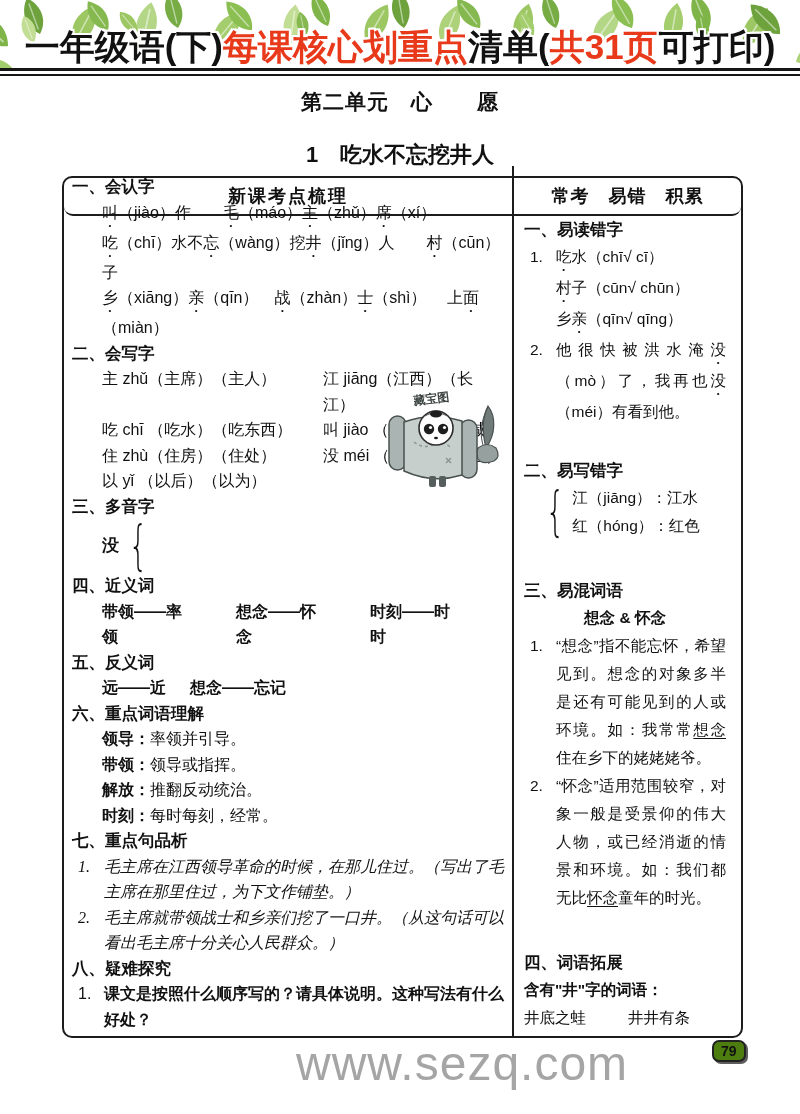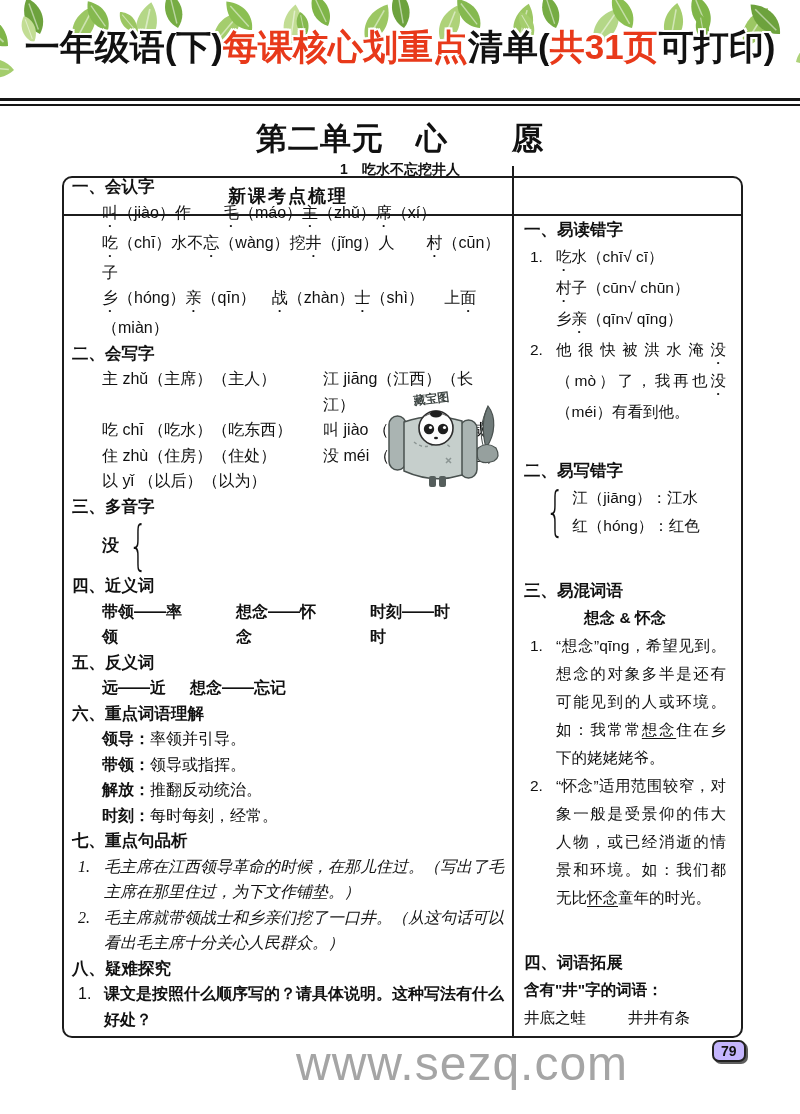--- a/index.html
+++ b/index.html
@@ -1,34 +1,34 @@
 <!DOCTYPE html>
 <html><head>
 <meta charset="utf-8">
 <style>
   html,body{margin:0;padding:0;}
   body{width:800px;height:1114px;background:#fff;font-family:"Liberation Sans","DejaVu Sans",sans-serif;color:#111;overflow:hidden;}
   .page{position:relative;width:800px;height:1114px;background:#fff;}
 
   
-  .banner{position:relative;height:98px;overflow:hidden;text-decoration:underline;}
+  .banner{position:relative;height:68px;overflow:hidden;text-decoration:underline;}
   .banner .leaves{position:absolute;left:0;top:0;}
   .banner-text{position:absolute;left:0;right:0;top:24px;text-align:center;
     font-size:35px;font-weight:900;white-space:nowrap;
     text-shadow:-2px -2px 0 #fff,2px -2px 0 #fff,-2px 2px 0 #fff,2px 2px 0 #fff,0 -2px 0 #fff,0 2px 0 #fff,-2px 0 0 #fff,2px 0 0 #fff;}
   .red{color:#e8391a;}
   .double-rule{height:3px;border-top:3px solid #161616;border-bottom:2px solid #161616;}
 
   
-  .unit-title{text-align:center;font-size:31px;font-weight:800;margin-top:12px;letter-spacing:1px;}
-  .lesson-title{text-align:center;font-size:14px;font-weight:800;margin-top:1px;}
+  .unit-title{text-align:center;font-size:21px;font-weight:800;margin-top:12px;letter-spacing:1px;}
+  .lesson-title{text-align:center;font-size:22px;font-weight:800;margin-top:24px;}
 
   
   .sheet{position:absolute;left:62px;top:176px;width:681px;height:862px;border:2.5px solid #1c1c1c;border-radius:10px;display:flex;flex-direction:column;background:#fff;box-sizing:border-box;}
-  .head-row{display:flex;border-bottom:2.5px solid #1c1c1c;height:36px;flex:none;}
+  .head-row{display:flex;border-bottom:2.5px solid #1c1c1c;height:36px;flex:none;border-radius:9px;}
   .head-left{width:450px;border-right:2.5px solid #1c1c1c;display:flex;align-items:center;justify-content:center;font-weight:800;font-size:18px;letter-spacing:2px;box-sizing:border-box;}
   .head-right{flex:1;display:flex;align-items:center;justify-content:center;font-weight:800;font-size:18px;letter-spacing:1px;}
   .body-row{display:flex;flex:1;min-height:0;align-items:flex-end;}
   .cell-left{width:450px;border-right:2.5px solid #1c1c1c;padding:8px 8px 4px 8px;position:relative;font-size:16px;line-height:25.5px;box-sizing:border-box;overflow:hidden;}
   .cell-right{flex:1;padding:8px 15px 4px 10px;font-size:15.5px;line-height:28px;box-sizing:border-box;overflow:hidden;}
 
   .sec-title{font-weight:800;font-size:16.5px;}
   .ind{padding-left:30px;}
   .ind-sm{padding-left:14px;}
   .bold{font-weight:800;}
@@ -66,21 +66,21 @@
   .mt36{margin-top:36px;}
   .center-bold{text-align:center;font-weight:800;}
   .pair{display:flex;}
   .pair span:first-child{width:104px;}
 
   
   .cartoon{position:absolute;top:224px;right:2px;}
 
   
   .watermark{position:absolute;left:296px;top:1036px;font-size:48px;color:#a5a5a5;letter-spacing:1px;z-index:1;}
-  .page-badge{position:absolute;left:712px;top:1040px;z-index:2;background:#c4b5fd;border:2px solid #222;border-radius:7px;padding:1px 7px;font-size:14px;font-weight:800;box-shadow:2px 2px 0 rgba(40,40,40,.75);}
+  .page-badge{position:absolute;left:712px;top:1040px;z-index:2;background:#4d7c0f;border:2px solid #222;border-radius:7px;padding:1px 7px;font-size:14px;font-weight:800;box-shadow:2px 2px 0 rgba(40,40,40,.75);}
 </style>
 </head>
 <body>
 
 <div class="page">
 
   <div class="banner">
     <svg class="leaves" width="800" height="78" viewBox="0 0 800 78">
       <defs>
         <g id="leaf">
@@ -121,29 +121,30 @@
     <div class="banner-text"><span>一年级语(下)</span><span class="red">每课核心划重点</span><span>清单(</span><span class="red">共31页</span><span>可打印)</span></div>
   </div>
   <div class="double-rule"></div>
 
   <div class="unit-title">第二单元　心　　愿</div>
   <div class="lesson-title">1　吃水不忘挖井人</div>
 
   <div class="sheet">
     <div class="head-row">
       <div class="head-left">新课考点梳理</div>
+      <div class="head-right">常考　易错　积累</div>
     </div>
     <div class="body-row">
 
       <div class="cell-left">
 
         <div class="sec-title">一、会认字</div>
         <div class="ind"><span class="dot">叫</span><span>（jiào）作　　</span><span class="dot">毛</span><span>（máo）</span><span class="dot">主</span><span>（zhǔ）</span><span class="dot">席</span><span>（xí）</span></div>
         <div class="ind"><span class="dot">吃</span><span>（chī）水不</span><span class="dot">忘</span><span>（wàng）挖</span><span class="dot">井</span><span>（jǐng）人　　</span><span class="dot">村</span><span>（cūn）子</span></div>
-        <div class="ind"><span class="dot">乡</span><span>（hóng）</span><span class="dot">亲</span><span>（qīn）　</span><span class="dot">战</span><span>（zhàn）</span><span class="dot">士</span><span>（shì）　 上</span><span class="dot">面</span><span>（miàn）</span></div>
+        <div class="ind"><span class="dot">乡</span><span>（xiāng）</span><span class="dot">亲</span><span>（qīn）　</span><span class="dot">战</span><span>（zhàn）</span><span class="dot">士</span><span>（shì）　 上</span><span class="dot">面</span><span>（miàn）</span></div>
 
         <div class="sec-title">二、会写字</div>
         <div class="xz-row">
             <span class="xz-a">主 zhǔ（主席）（主人）</span>
             <span class="xz-b">江 jiāng（江西）（长江）</span>
           </div>
         <div class="xz-row">
             <span class="xz-a">吃 chī （吃水）（吃东西）</span>
             <span class="xz-b">叫 jiào （叫作）（叫喊）</span>
           </div>
@@ -242,21 +243,21 @@
           <span class="brace-lines">
             <span>江（jiāng）：江水</span>
             <span>红（hóng）：红色</span>
           </span>
         </div>
 
         <div class="sec-title mt36">三、易混词语</div>
         <div class="center-bold">想念 &amp; 怀念</div>
         <div class="num-item">
             <span class="num">1.</span>
-          <div class="num-body just"><span>“想念”qīng，希望见到。想念的对象多半是还有可能见到的人或环境。如：我常常</span><span class="u">想念</span><span>住在乡下的姥姥姥爷。</span></div>
+          <div class="num-body just"><span>“想念”指不能忘怀，希望见到。想念的对象多半是还有可能见到的人或环境。如：我常常</span><span class="u">想念</span><span>住在乡下的姥姥姥爷。</span></div>
         </div>
         <div class="num-item">
             <span class="num">2.</span>
           <div class="num-body just"><span>“怀念”适用范围较窄，对象一般是受景仰的伟大人物，或已经消逝的情景和环境。如：我们都无比</span><span class="u">怀念</span><span>童年的时光。</span></div>
         </div>
 
         <div class="sec-title mt36">四、词语拓展</div>
         <div class="bold">含有"井"字的词语：</div>
         <div class="pair">
             <span>井底之蛙</span>

